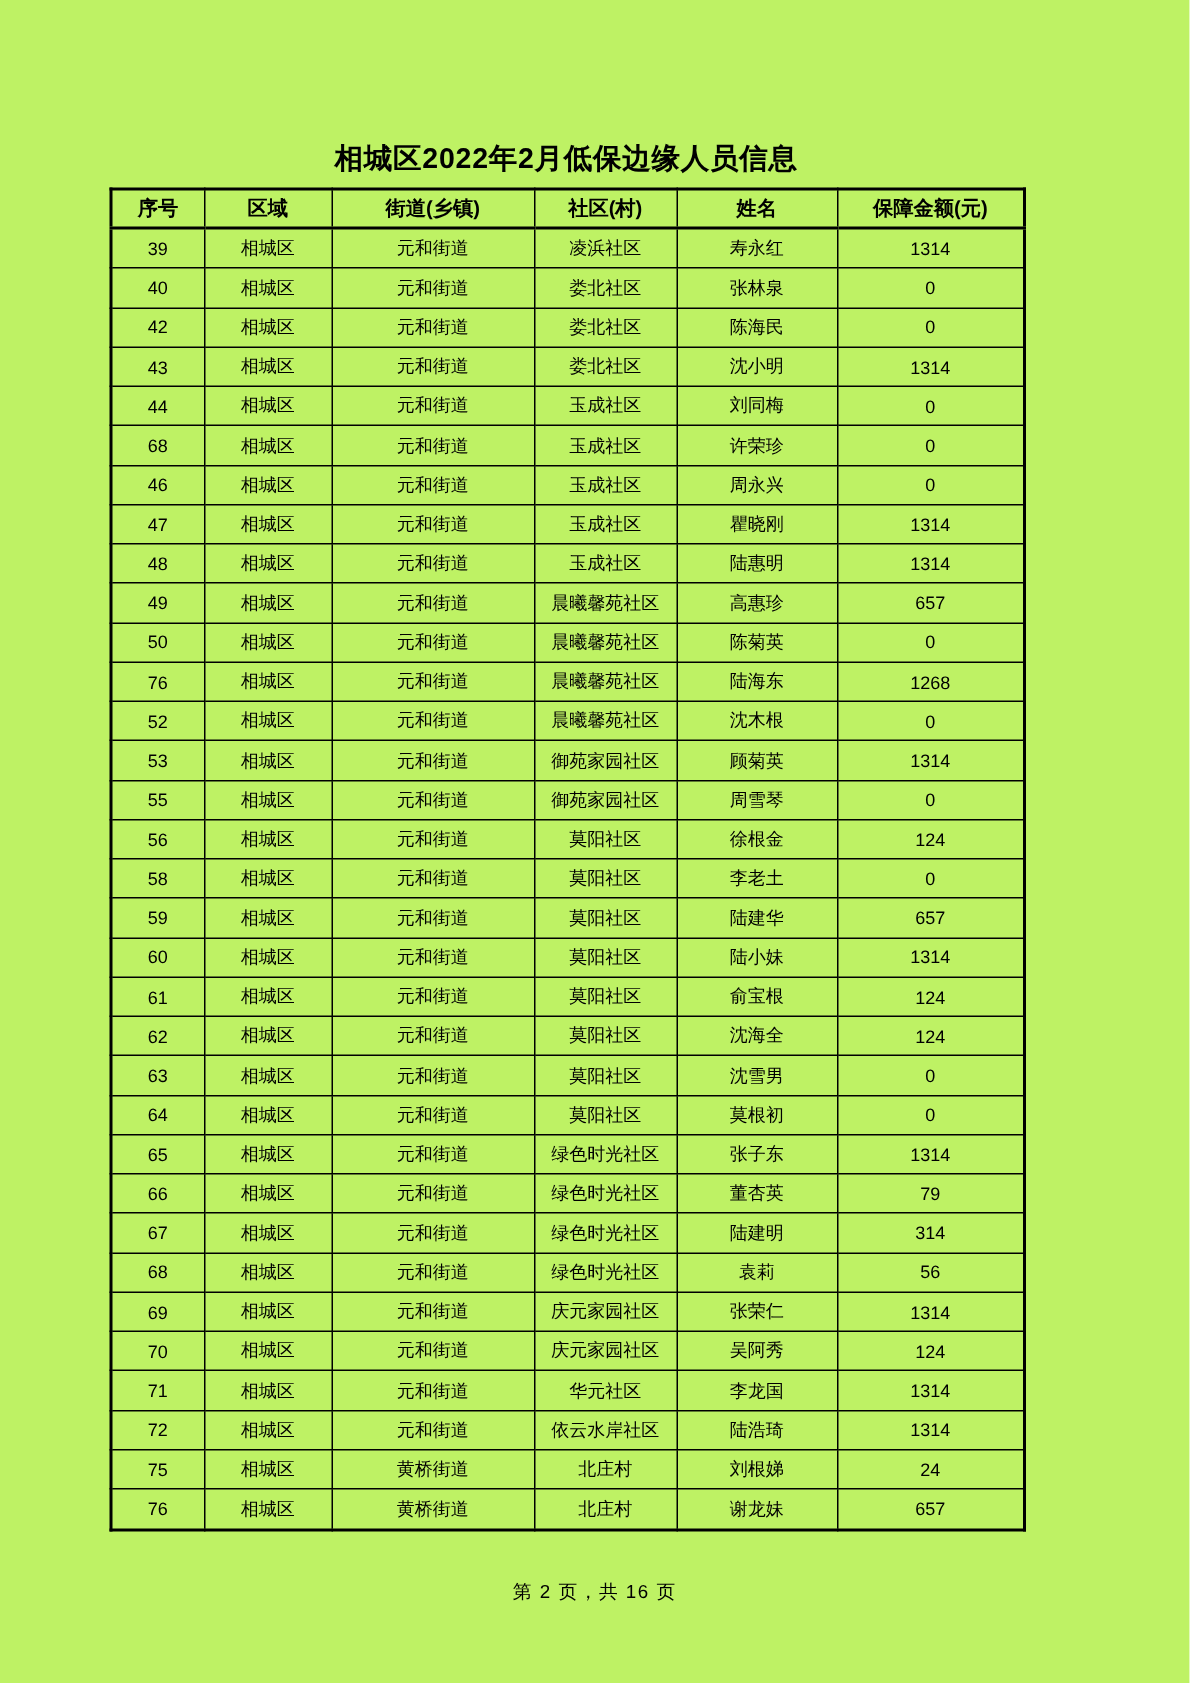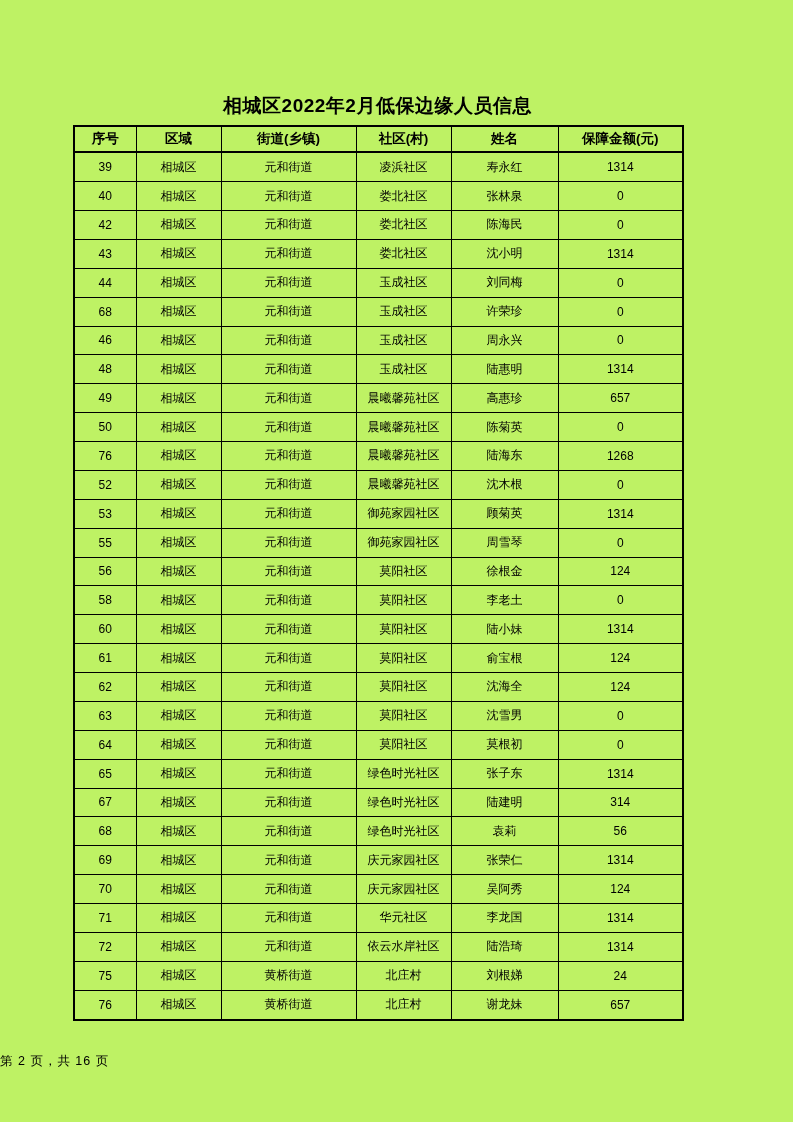--- a/index.html
+++ b/index.html
@@ -50,20 +50,21 @@
     font-size: 13.5px;
     font-weight: bold;
     border-bottom: 2px solid #000000;
   }
   table.roster td { font-size: 12px; }
   .page-footer {
     position: absolute;
     left: 0;
     right: 0;
     top: 1053px;
+    text-align: center;
     font-size: 12.5px;
     letter-spacing: 1px;
   }
 </style>
 </head>
 <body>
 
 <div class="page">
 
   <div class="doc-title">相城区2022年2月低保边缘人员信息</div>
@@ -138,20 +139,28 @@
         </tr>
         <tr>
           <td>46</td>
           <td>相城区</td>
           <td>元和街道</td>
           <td>玉成社区</td>
           <td>周永兴</td>
           <td>0</td>
         </tr>
         <tr>
+          <td>47</td>
+          <td>相城区</td>
+          <td>元和街道</td>
+          <td>玉成社区</td>
+          <td>瞿晓刚</td>
+          <td>1314</td>
+        </tr>
+        <tr>
           <td>48</td>
           <td>相城区</td>
           <td>元和街道</td>
           <td>玉成社区</td>
           <td>陆惠明</td>
           <td>1314</td>
         </tr>
         <tr>
           <td>49</td>
           <td>相城区</td>
@@ -210,20 +219,28 @@
         </tr>
         <tr>
           <td>58</td>
           <td>相城区</td>
           <td>元和街道</td>
           <td>莫阳社区</td>
           <td>李老土</td>
           <td>0</td>
         </tr>
         <tr>
+          <td>59</td>
+          <td>相城区</td>
+          <td>元和街道</td>
+          <td>莫阳社区</td>
+          <td>陆建华</td>
+          <td>657</td>
+        </tr>
+        <tr>
           <td>60</td>
           <td>相城区</td>
           <td>元和街道</td>
           <td>莫阳社区</td>
           <td>陆小妹</td>
           <td>1314</td>
         </tr>
         <tr>
           <td>61</td>
           <td>相城区</td>
@@ -256,20 +273,28 @@
           <td>莫根初</td>
           <td>0</td>
         </tr>
         <tr>
           <td>65</td>
           <td>相城区</td>
           <td>元和街道</td>
           <td>绿色时光社区</td>
           <td>张子东</td>
           <td>1314</td>
+        </tr>
+        <tr>
+          <td>66</td>
+          <td>相城区</td>
+          <td>元和街道</td>
+          <td>绿色时光社区</td>
+          <td>董杏英</td>
+          <td>79</td>
         </tr>
         <tr>
           <td>67</td>
           <td>相城区</td>
           <td>元和街道</td>
           <td>绿色时光社区</td>
           <td>陆建明</td>
           <td>314</td>
         </tr>
         <tr>

